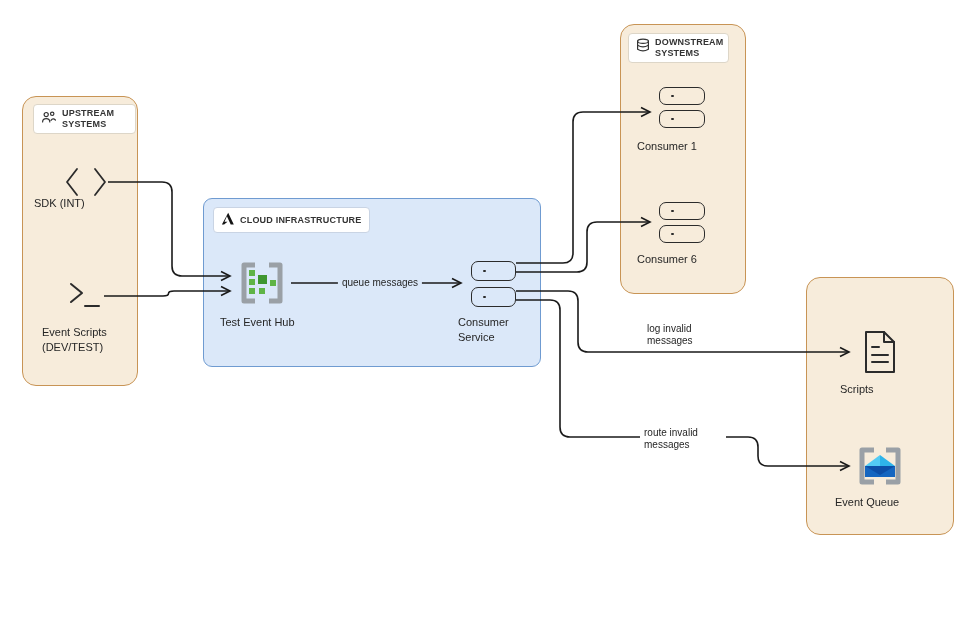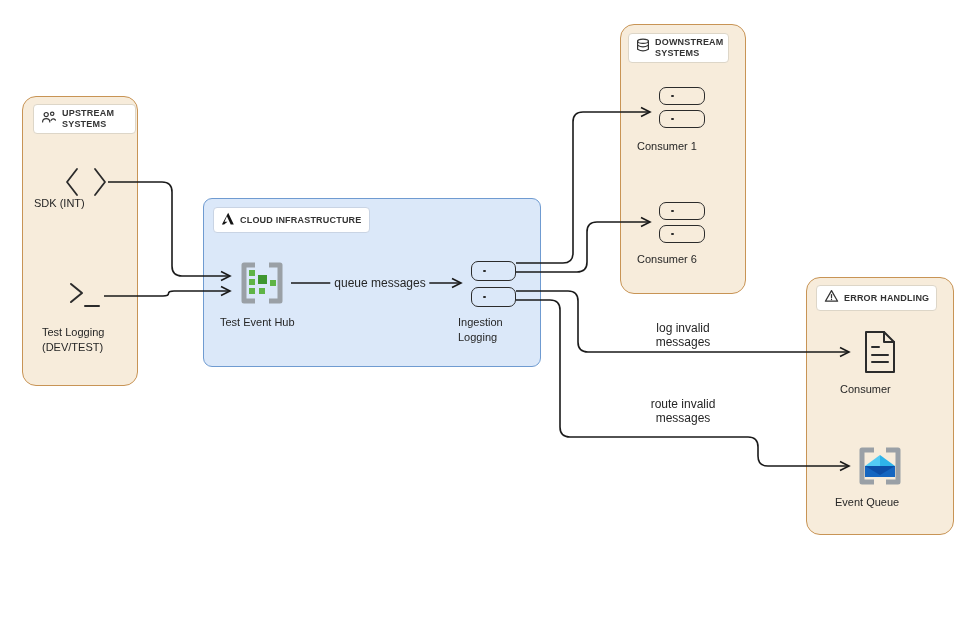--- a/index.html
+++ b/index.html
@@ -14,21 +14,21 @@
   .group{position:absolute;border-radius:14px;z-index:1}
   .group.tan{background:var(--tanFill);border:1.6px solid var(--tanBorder)}
   .group.blue{background:var(--blueFill);border:1.4px solid var(--blueBorder);border-radius:9px}
   .badge{position:absolute;display:inline-flex;align-items:center;gap:5px;background:var(--badgeBg);
          border:1px solid var(--badgeBorder);border-radius:4px;padding:3px 7px;z-index:3}
   .badge .btxt{font-size:9px;font-weight:700;letter-spacing:.2px;line-height:1.2;color:#333;text-transform:uppercase}
   .badge .wrap2{width:66px}
   svg.wires{position:absolute;left:0;top:0;z-index:2;pointer-events:none}
   .node-label{position:absolute;transform:translateX(-50%);text-align:left;font-size:11px;
               line-height:1.35;color:var(--text);z-index:3;white-space:normal}
-  .edge-label{position:absolute;transform:translate(-50%,-50%);text-align:center;font-size:12px;
+  .edge-label{position:absolute;transform:translate(-50%,-50%);font-size:10px;
               line-height:1.2;color:var(--text);background:#fff;padding:0 4px;z-index:3}
   .edge-label.on-blue{background:var(--blueFill)}
   .icon{position:absolute;z-index:3}
   .instances{position:absolute;display:flex;flex-direction:column;z-index:3}
   .instance{border:1.6px solid #2b2b2b;border-radius:7px;display:flex;align-items:center}
   .instance .dot{width:2.5px;height:2.5px;border-radius:50%;background:#2b2b2b;margin-left:11px}
 </style>
 </head>
 <body>
 
@@ -81,46 +81,36 @@
     <span>
       <svg width="14" height="15" viewBox="0 0 14 15" fill="none" stroke="#333" stroke-width="1.2" stroke-linecap="round">
         <ellipse cx="7" cy="3.2" rx="5.4" ry="2.1"></ellipse>
         <path d="M1.6,3.2 V11.2 Q7,14.4 12.4,11.2 V3.2"></path>
         <path d="M1.6,7.2 Q7,10.4 12.4,7.2"></path>
       </svg>
     </span>
     <span class="btxt wrap2">DOWNSTREAM SYSTEMS</span>
   </div>
 
-  <div class="badge" style="left:816px;top:285px">
-    <span>
-      <svg width="15" height="14" viewBox="0 0 15 14" fill="none" stroke="#333" stroke-width="1.25" stroke-linejoin="round" stroke-linecap="round">
-        <path d="M7.5,1.6 L13.6,12.2 H1.4 Z"></path>
-        <path d="M7.5,5.6 V8.4"></path>
-          <path d="M7.5,10.2 V10.5"></path>
-      </svg>
-    </span>
-    <span class="btxt">ERROR HANDLING</span>
-  </div>
 
   <div class="icon" style="left:64px;top:166px">
     <svg width="44" height="32" viewBox="0 0 44 32" fill="none" stroke="#2b2b2b" stroke-width="1.8" stroke-linecap="round" stroke-linejoin="round">
       <path d="M13,3 L3,16 L13,29"></path>
         <path d="M31,3 L41,16 L31,29"></path>
     </svg>
   </div>
   <div class="node-label" style="left:84px;top:196px;width:100px">SDK (INT)</div>
 
   <div class="icon" style="left:68px;top:280px">
     <svg width="38" height="30" viewBox="0 0 38 30" fill="none" stroke="#2b2b2b" stroke-width="2" stroke-linecap="round" stroke-linejoin="round">
       <path d="M3,4 L14,13 L3,22"></path>
         <path d="M17,26 H31"></path>
     </svg>
   </div>
-  <div class="node-label" style="left:84px;top:325px;width:84px">Test Logging (DEV/TEST)</div>
+  <div class="node-label" style="left:84px;top:325px;width:84px">Event Scripts (DEV/TEST)</div>
 
   <div class="icon" style="left:236px;top:257px">
     <svg width="52" height="52" viewBox="0 0 52 52">
       <g fill="none" stroke="var(--bracketGray)" stroke-width="5" stroke-linejoin="round">
         <path d="M19,8 H8 V44 H19"></path>
           <path d="M33,8 H44 V44 H33"></path>
       </g>
       <g>
         <rect x="13" y="13" width="6" height="6" fill="var(--hubGreen)"></rect>
         <rect x="13" y="22" width="6" height="6" fill="var(--hubGreen)"></rect>
@@ -134,21 +124,21 @@
   <div class="node-label" style="left:263px;top:315px;width:86px">Test Event Hub</div>
 
   <div class="instances" style="left:471px;top:261px;gap:6px">
     <div class="instance" style="width:45px;height:20px">
         <span class="dot"></span>
       </div>
     <div class="instance" style="width:45px;height:20px">
         <span class="dot"></span>
       </div>
   </div>
-  <div class="node-label" style="left:493px;top:315px;width:70px">Ingestion Logging</div>
+  <div class="node-label" style="left:493px;top:315px;width:70px">Consumer Service</div>
 
   <div class="instances" style="left:659px;top:87px;gap:5px">
     <div class="instance" style="width:46px;height:18px">
         <span class="dot"></span>
       </div>
     <div class="instance" style="width:46px;height:18px">
         <span class="dot"></span>
       </div>
   </div>
   <div class="node-label" style="left:682px;top:139px;width:90px">Consumer 1</div>
@@ -165,33 +155,33 @@
 
   <div class="icon" style="left:861px;top:329px">
     <svg width="38" height="46" viewBox="0 0 38 46" fill="none" stroke="#2b2b2b" stroke-width="2" stroke-linecap="round" stroke-linejoin="round">
       <path d="M5,3 H23 L33,13 V43 H5 Z"></path>
       <path d="M23,3 V13 H33"></path>
       <path d="M11,18 H18"></path>
         <path d="M11,26 H27"></path>
         <path d="M11,33 H27"></path>
     </svg>
   </div>
-  <div class="node-label" style="left:880px;top:382px;width:80px">Consumer</div>
+  <div class="node-label" style="left:880px;top:382px;width:80px">Scripts</div>
 
   <div class="icon" style="left:855px;top:441px">
     <svg width="50" height="50" viewBox="0 0 50 50">
       <g fill="none" stroke="var(--bracketGray)" stroke-width="5" stroke-linejoin="round">
         <path d="M19,9 H7 V41 H19"></path>
           <path d="M31,9 H43 V41 H31"></path>
       </g>
       <polygon points="10,25 40,25 40,36 10,36" fill="var(--queueBlueDeep)"></polygon>
       <polygon points="10,25 40,25 25,34" fill="var(--queueBlueDark)"></polygon>
       <polygon points="10,25 25,14 25,25" fill="var(--queueBlueLight)"></polygon>
       <polygon points="25,14 40,25 25,25" fill="var(--queueBlueMid)"></polygon>
     </svg>
   </div>
   <div class="node-label" style="left:880px;top:495px;width:90px">Event Queue</div>
 
   <div class="edge-label on-blue" style="left:380px;top:283px">queue messages</div>
   <div class="edge-label" style="left:683px;top:335px;width:80px">log invalid messages</div>
-  <div class="edge-label" style="left:683px;top:411px;width:86px">route invalid messages</div>
+  <div class="edge-label" style="left:683px;top:439px;width:86px">route invalid messages</div>
 
 </div>
 
 </body></html>

